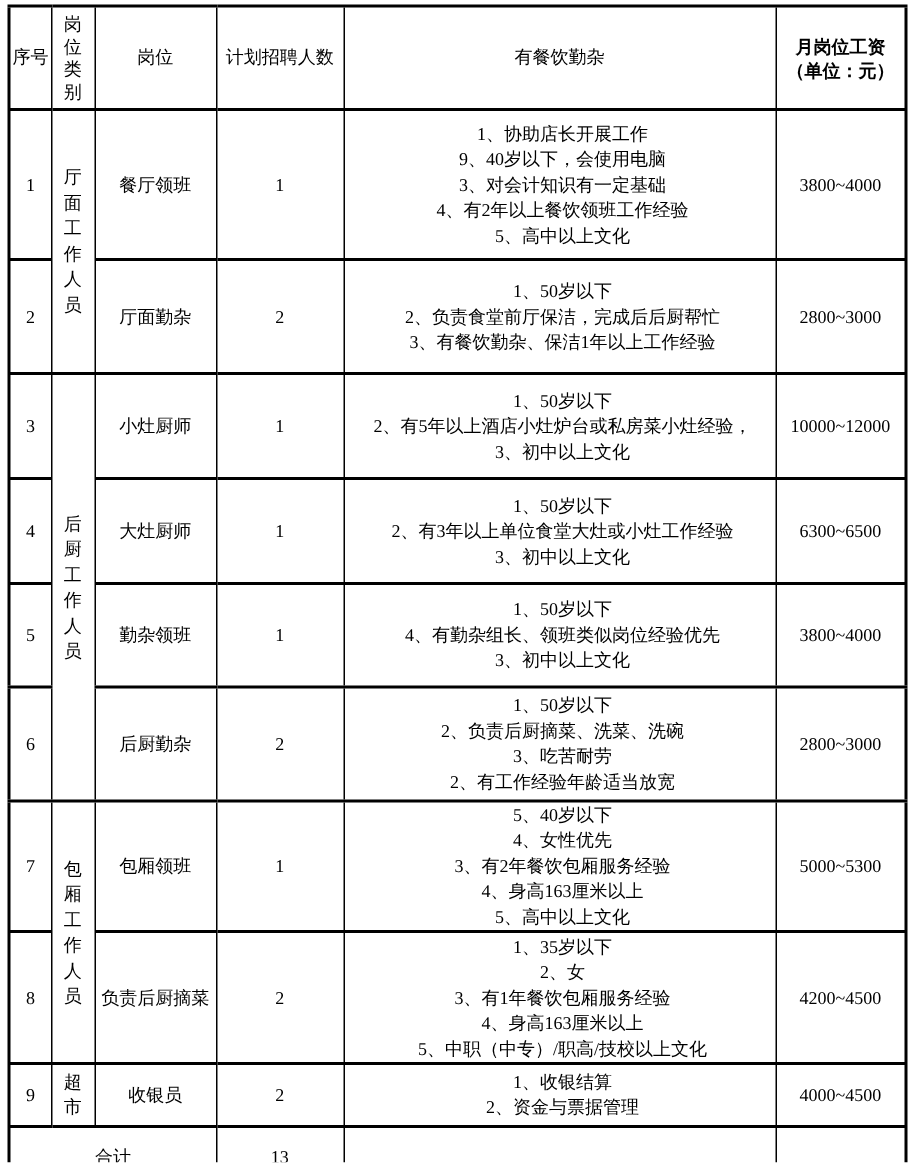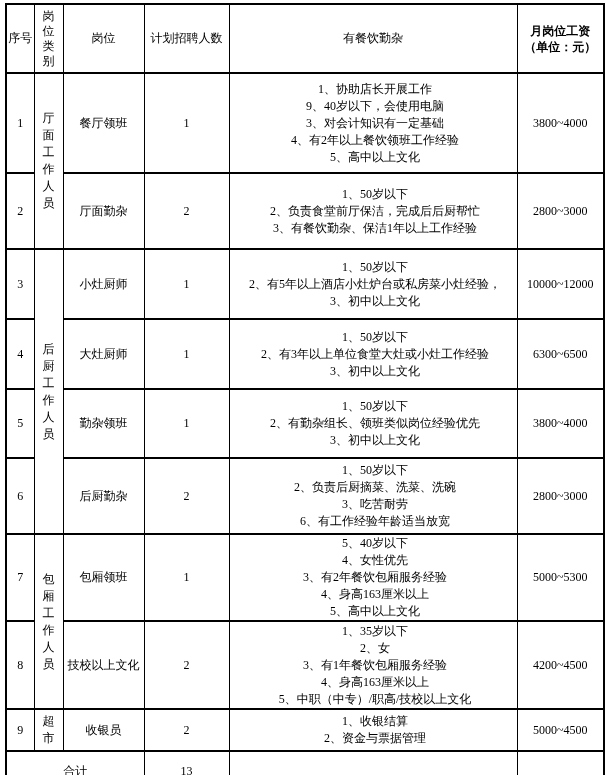--- a/index.html
+++ b/index.html
@@ -143,35 +143,35 @@
       </td>
       <td class="c">6300~6500</td>
     </tr>
 
     <tr class="r5">
       <td class="c">5</td>
       <td class="c">勤杂领班</td>
       <td class="c">1</td>
       <td class="req">
         <div class="rl">1、50岁以下</div>
-        <div class="rl">2、有勤杂组长、领班类似岗位经验优先</div>
+        <div class="rl">4、有勤杂组长、领班类似岗位经验优先</div>
         <div class="rl">3、初中以上文化</div>
       </td>
       <td class="c">3800~4000</td>
     </tr>
 
     <tr class="r6">
       <td class="c">6</td>
       <td class="c">后厨勤杂</td>
       <td class="c">2</td>
       <td class="req">
         <div class="rl">1、50岁以下</div>
         <div class="rl">2、负责后厨摘菜、洗菜、洗碗</div>
         <div class="rl">3、吃苦耐劳</div>
-        <div class="rl">6、有工作经验年龄适当放宽</div>
+        <div class="rl">2、有工作经验年龄适当放宽</div>
       </td>
       <td class="c">2800~3000</td>
     </tr>
 
     <tr class="r7">
       <td class="c">7</td>
       <td class="c" rowspan="2"><span class="vert">包厢工作人员</span></td>
       <td class="c">包厢领班</td>
       <td class="c">1</td>
       <td class="req">
@@ -179,42 +179,42 @@
         <div class="rl">4、女性优先</div>
         <div class="rl">3、有2年餐饮包厢服务经验</div>
         <div class="rl">4、身高163厘米以上</div>
         <div class="rl">5、高中以上文化</div>
       </td>
       <td class="c">5000~5300</td>
     </tr>
 
     <tr class="r8">
       <td class="c">8</td>
-      <td class="c">技校以上文化</td>
+      <td class="c">负责后厨摘菜</td>
       <td class="c">2</td>
       <td class="req">
         <div class="rl">1、35岁以下</div>
         <div class="rl">2、女</div>
         <div class="rl">3、有1年餐饮包厢服务经验</div>
         <div class="rl">4、身高163厘米以上</div>
         <div class="rl">5、中职（中专）/职高/技校以上文化</div>
       </td>
       <td class="c">4200~4500</td>
     </tr>
 
     <tr class="r9">
       <td class="c">9</td>
       <td class="c"><span class="vert">超市</span></td>
       <td class="c">收银员</td>
       <td class="c">2</td>
       <td class="req">
         <div class="rl">1、收银结算</div>
         <div class="rl">2、资金与票据管理</div>
       </td>
-      <td class="c">5000~4500</td>
+      <td class="c">4000~4500</td>
     </tr>
 
     <tr class="rtotal">
       <td class="c" colspan="3">合计</td>
       <td class="c">13</td>
       <td class="req"></td>
       <td class="c"></td>
     </tr>
   </tbody>
     </table>

